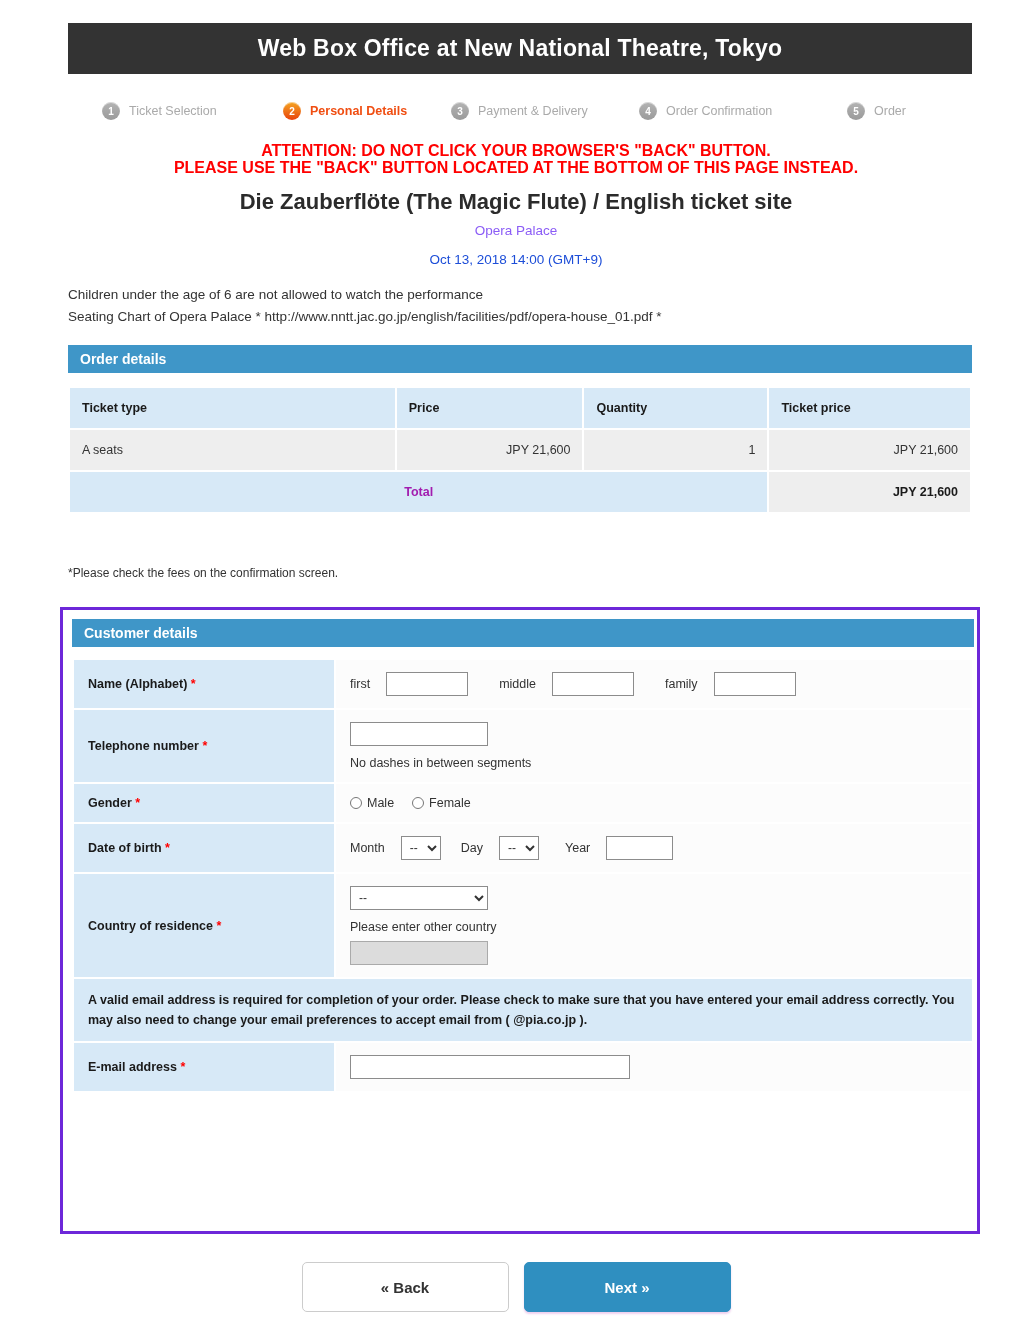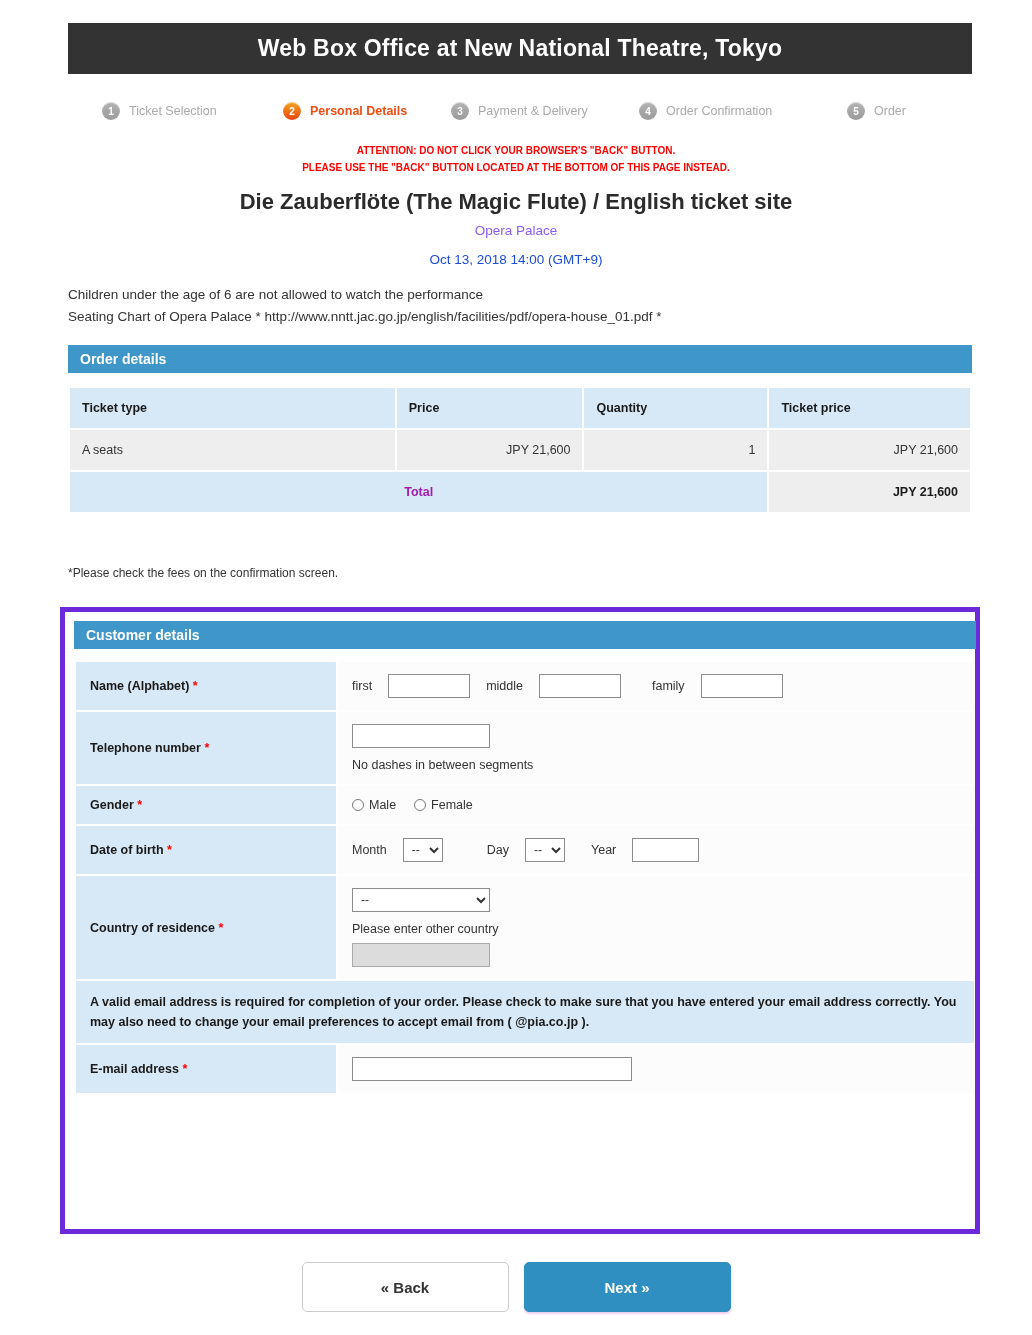--- a/index.html
+++ b/index.html
@@ -81,21 +81,21 @@
   }
 
   
   .attention {
     position: absolute;
     left: 0;
     top: 142px;
     width: 1032px;
     text-align: center;
     color: #ff0000;
-    font-size: 10px;
+    font-size: 16px;
     line-height: 17px;
     font-weight: bold;
   }
 
   
   .perf-title {
     position: absolute;
     left: 0;
     top: 189px;
     width: 1032px;
@@ -201,21 +201,21 @@
     color: #333333;
   }
 
   
   .redbox {
     position: absolute;
     left: 60px;
     top: 607px;
     width: 920px;
     height: 627px;
-    border: 5px solid #6d28d9;
+    border: 3px solid #6d28d9;
     box-sizing: border-box;
     background: #ffffff;
   }
   #customer-band {
     position: absolute;
     left: 9px;
     top: 9px;
     width: 902px;
   }
 
@@ -428,21 +428,21 @@
 
         <tr>
           <th class="lbl-cell">
             <span>Name (Alphabet)</span>
             <span class="req">*</span>
           </th>
           <td class="fld-cell">
             <div class="inline-row">
               <span class="seg-lbl">first</span>
               <input class="tin w-name" type="text" value="" style="">
-              <span class="seg-lbl" style="">middle</span>
+              <span class="seg-lbl" style="margin-left:15px;">middle</span>
               <input class="tin w-name" type="text" value="" style="">
               <span class="seg-lbl" style="margin-left:15px;">family</span>
               <input class="tin w-name" type="text" value="" style="">
             </div>
           </td>
         </tr>
 
         <tr>
           <th class="lbl-cell">
             <span>Telephone number</span>
@@ -474,21 +474,21 @@
           <th class="lbl-cell">
             <span>Date of birth</span>
             <span class="req">*</span>
           </th>
           <td class="fld-cell">
             <div class="inline-row">
               <span class="seg-lbl">Month</span>
               <select class="sel w-md">
                 <option>--</option>
               </select>
-              <span class="seg-lbl" style="margin-left:28px;">Day</span>
+              <span class="seg-lbl" style="margin-left:4px;">Day</span>
               <select class="sel w-md">
                 <option>--</option>
               </select>
               <span class="seg-lbl" style="margin-left:10px;">Year</span>
               <input class="tin w-year" type="text" value="" style="">
             </div>
           </td>
         </tr>
 
         <tr>

